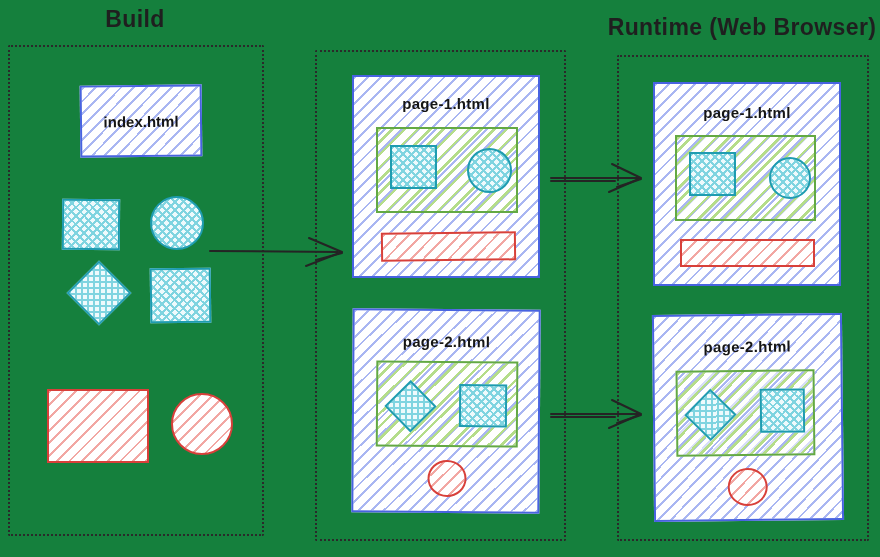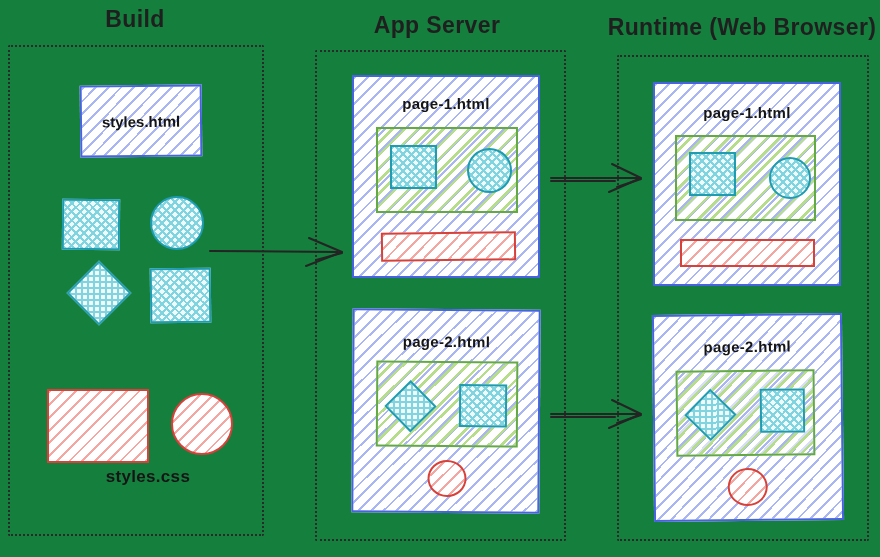--- a/index.html
+++ b/index.html
@@ -64,39 +64,37 @@
   .arrow-layer path{stroke:#242424;stroke-width:2;fill:none;stroke-linecap:round;stroke-linejoin:round;}
   .r-a{transform:rotate(-.6deg);}
   .r-b{transform:rotate(.4deg);}
 </style>
 </head>
 <body>
 
 <div class="canvas">
 
   <div class="col-title" style="left:25px;top:6px;width:220px;">Build</div>
-  <div class="col-title" style="left:327px;top:12px;width:220px;">App Server</div>
   <div class="col-title" style="left:597px;top:14px;width:290px;">Runtime (Web Browser)</div>
 
   <div class="dotted" style="left:8px;top:45px;width:252px;height:487px;"></div>
   <div class="dotted" style="left:315px;top:50px;width:247px;height:487px;"></div>
   <div class="dotted" style="left:617px;top:55px;width:248px;height:482px;"></div>
 
   <div class="file-rect hatch-blue r-a" style="left:80px;top:85px;width:118px;height:68px;">
-    <span>styles.html</span>
+    <span>index.html</span>
   </div>
 
   <div class="teal-shape hatch-teal r-b" style="left:62px;top:199px;width:54px;height:47px;"></div>
   <div class="teal-shape hatch-teal circle" style="left:150px;top:196px;width:50px;height:50px;"></div>
   <div class="teal-shape hatch-teal diamond" style="left:76px;top:270px;width:42px;height:42px;"></div>
   <div class="teal-shape hatch-teal r-a" style="left:150px;top:268px;width:57px;height:51px;"></div>
 
   <div class="red-shape hatch-red" style="left:47px;top:389px;width:98px;height:70px;"></div>
   <div class="red-shape hatch-red circle" style="left:171px;top:393px;width:58px;height:58px;"></div>
-  <div class="shape-label" style="left:78px;top:467px;width:140px;">styles.css</div>
 
   <div class="page-card hatch-blue" style="left:352px;top:75px;width:184px;height:199px;">
     <div class="page-label" style="top:18px;">page-1.html</div>
     <div class="green-box hatch-green" style="left:22px;top:50px;width:138px;height:82px;">
       <div class="teal-shape hatch-teal" style="left:12px;top:16px;width:43px;height:40px;"></div>
       <div class="teal-shape hatch-teal circle" style="left:89px;top:19px;width:41px;height:41px;"></div>
     </div>
     <div class="red-shape hatch-red r-a" style="left:27px;top:155px;width:131px;height:25px;"></div>
   </div>
 

